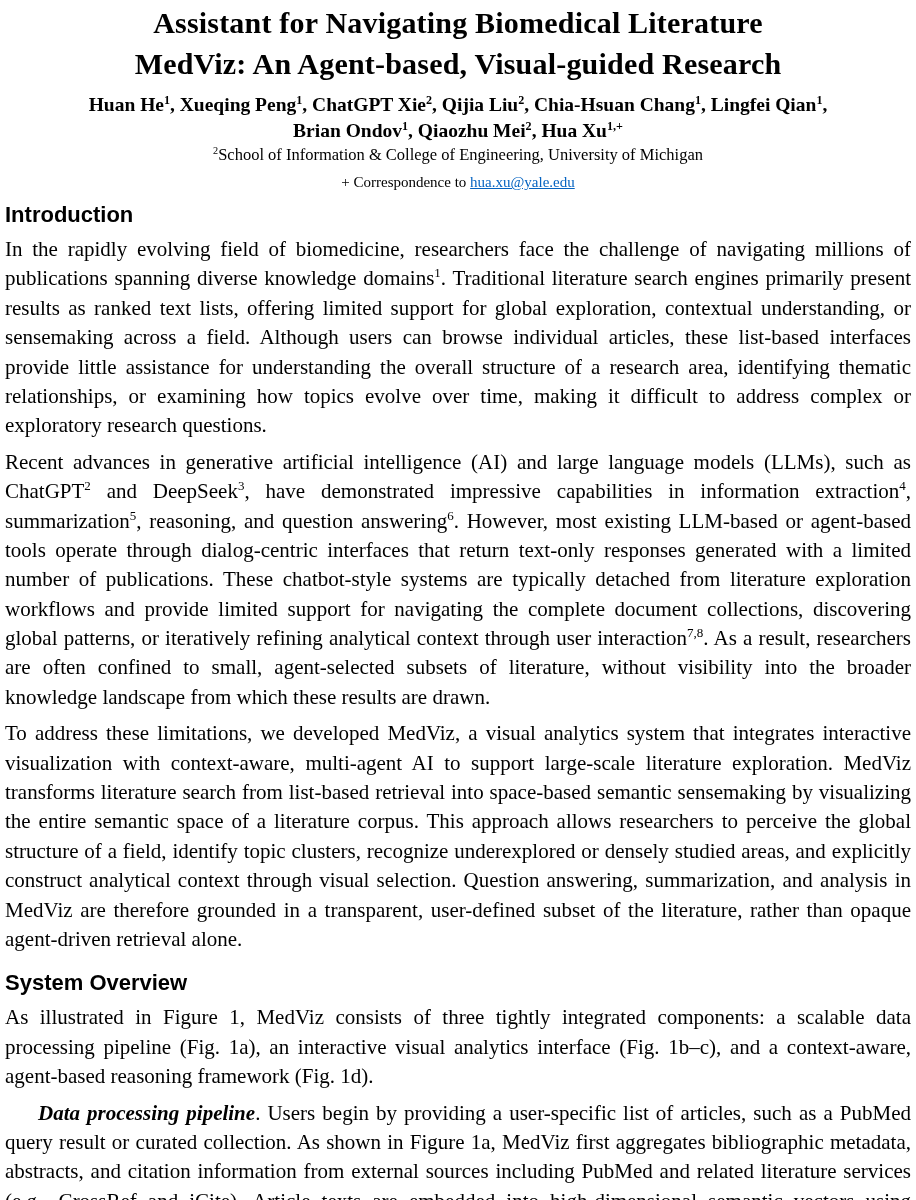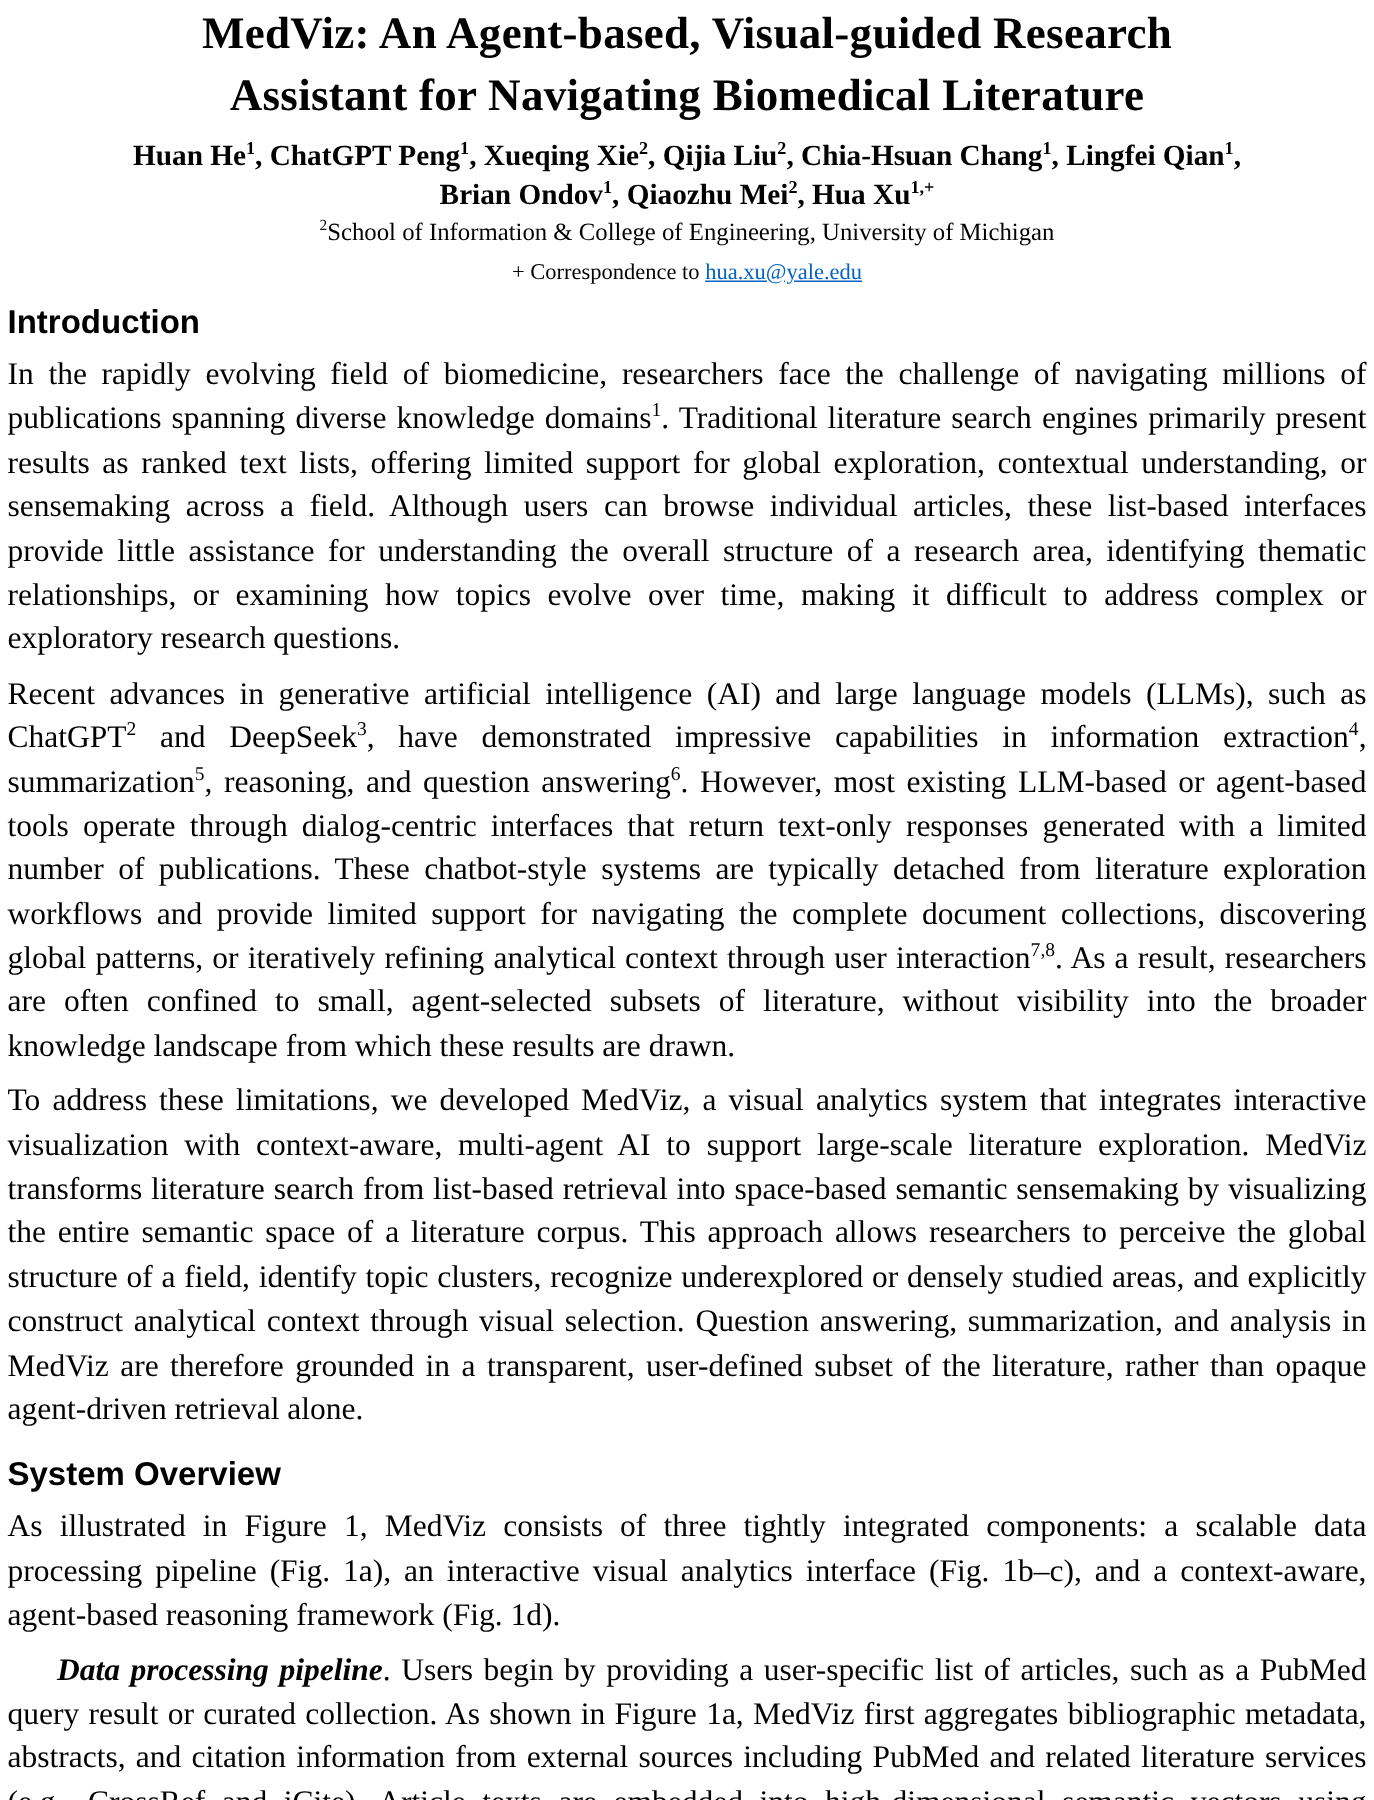--- a/index.html
+++ b/index.html
@@ -43,26 +43,26 @@
   }
   .b  { font-weight:normal; }
   .bi { font-weight:bold; font-style:italic;margin-left:33px; }
 </style>
 </head>
 <body>
 
 <div class="page">
 
   <h1 class="title">
+    <span class="tline">Assistant for Navigating Biomedical Literature</span>
     <span class="tline">MedViz: An Agent-based, Visual-guided Research</span>
-    <span class="tline">Assistant for Navigating Biomedical Literature</span>
   </h1>
 
   <div class="authors">
-    <span class="author-line"><span>Huan He</span><sup>1</sup><span>, ChatGPT Peng</span><sup>1</sup><span>, Xueqing Xie</span><sup>2</sup><span>, Qijia Liu</span><sup>2</sup><span>, Chia-Hsuan Chang</span><sup>1</sup><span>, Lingfei Qian</span><sup>1</sup><span>,</span></span>
+    <span class="author-line"><span>Huan He</span><sup>1</sup><span>, Xueqing Peng</span><sup>1</sup><span>, ChatGPT Xie</span><sup>2</sup><span>, Qijia Liu</span><sup>2</sup><span>, Chia-Hsuan Chang</span><sup>1</sup><span>, Lingfei Qian</span><sup>1</sup><span>,</span></span>
     <span class="author-line"><span>Brian Ondov</span><sup>1</sup><span>, Qiaozhu Mei</span><sup>2</sup><span>, Hua Xu</span><sup>1,+</sup></span>
   </div>
 
   <div class="affil"><sup>2</sup><span>School of Information &amp; College of Engineering, University of Michigan</span></div>
 
   <div class="corr"><span>+ Correspondence to </span><a class="link">hua.xu@yale.edu</a></div>
 
   <h2 class="section">Introduction</h2>
 
   <p class="body"><span>In the rapidly evolving field of biomedicine, researchers face the challenge of navigating millions of publications spanning diverse knowledge domains</span><sup>1</sup><span>. Traditional literature search engines primarily present results as ranked text lists, offering limited support for global exploration, contextual understanding, or sensemaking across a field. Although users can browse individual articles, these list-based interfaces provide little assistance for understanding the overall structure of a research area, identifying thematic relationships, or examining how topics evolve over time, making it difficult to address complex or exploratory research questions.</span></p>

